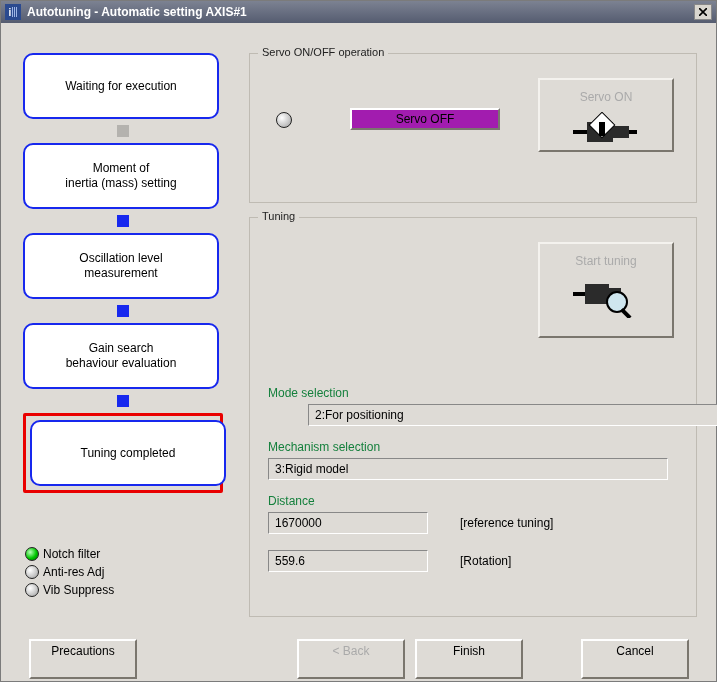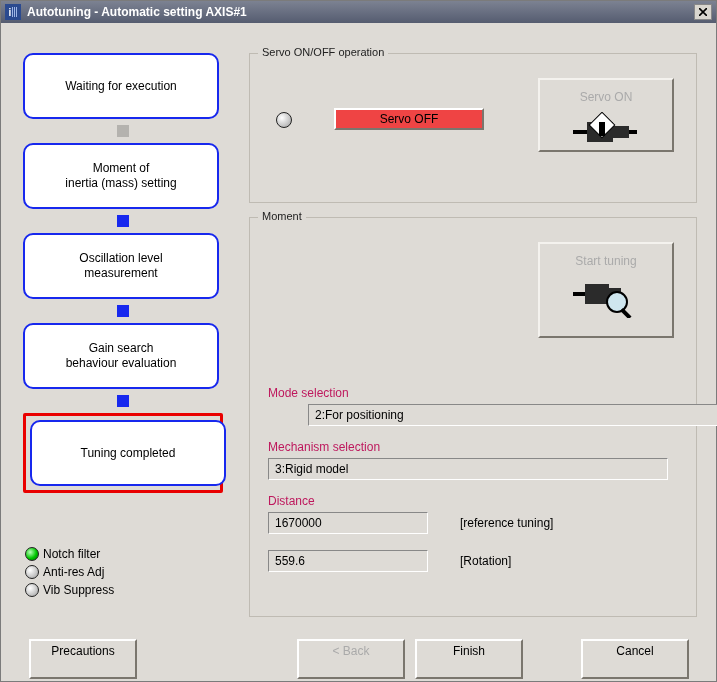--- a/index.html
+++ b/index.html
@@ -124,23 +124,23 @@
   .servo-led {
     position: absolute;
     left: 26px; top: 58px;
     width: 16px; height: 16px;
     border-radius: 50%;
     border: 1px solid #222;
     background: radial-gradient(circle at 35% 35%, #fff 0%, #c6c6c6 60%, #999 100%);
   }
   .servo-off-btn {
     position: absolute;
-    left: 84px; top: 54px;
+    left: 100px; top: 54px;
     width: 150px; height: 22px;
-    background: #ef4444;
+    background: #a21caf;
     border-top: 2px solid #fff;
     border-left: 2px solid #fff;
     border-right: 2px solid #7a766e;
     border-bottom: 2px solid #7a766e;
     font-size: 12px;
     text-align: center;
     line-height: 18px;
     cursor: pointer;
   }
   .big-btn {
@@ -158,21 +158,21 @@
   .servo-on-btn { right: 22px; top: 24px; width: 136px; height: 74px; }
   .start-tuning-btn { right: 22px; top: 24px; width: 136px; height: 96px; }
   .icon-area {
     margin: 8px auto 0 auto;
     width: 70px; height: 42px;
     position: relative;
   }
   .field-label {
     position: absolute;
     font-size: 12px;
-    color: #be185d;
+    color: #15803d;
   }
   .sunken-field {
     position: absolute;
     height: 22px;
     background: #dedbd6;
     border-top: 1px solid #888;
     border-left: 1px solid #888;
     border-right: 1px solid #fff;
     border-bottom: 1px solid #fff;
     padding: 3px 6px;
@@ -276,21 +276,21 @@
             <rect x="42" y="14" width="16" height="12" fill="#2b2b2b"></rect>
             <rect x="58" y="18" width="8" height="4" fill="#000"></rect>
             <rect x="22" y="4" width="18" height="18" fill="#fff" stroke="#000" transform="rotate(45 31 13)"></rect>
             <rect x="28" y="10" width="6" height="14" fill="#000"></rect>
           </svg>
         </div>
       </div>
     </div>
 
     <div class="groupbox gb-tuning">
-      <div class="group-label">Moment</div>
+      <div class="group-label">Tuning</div>
 
       <div class="big-btn start-tuning-btn">
         <div>Start tuning</div>
         <div class="icon-area">
           <svg width="70" height="42" viewBox="0 0 70 42">
             <rect x="2" y="16" width="12" height="4" fill="#000"></rect>
             <rect x="14" y="8" width="24" height="20" fill="#2b2b2b"></rect>
             <rect x="38" y="12" width="12" height="12" fill="#2b2b2b"></rect>
             <circle cx="46" cy="26" r="10" fill="#cfe6ef" stroke="#000" stroke-width="2"></circle>
             <rect x="52" y="32" width="12" height="4" fill="#000" transform="rotate(45 52 32)"></rect>

